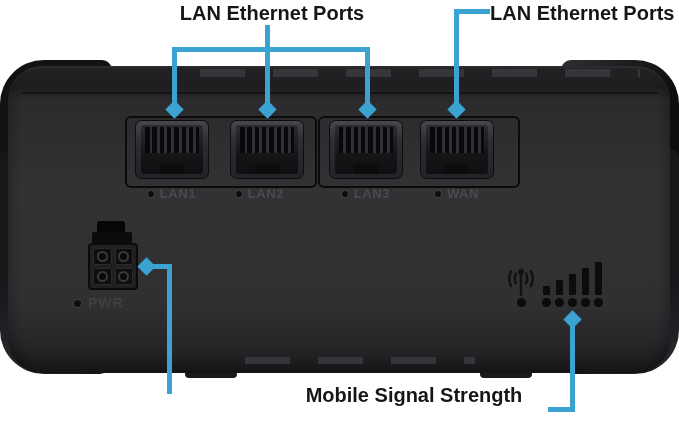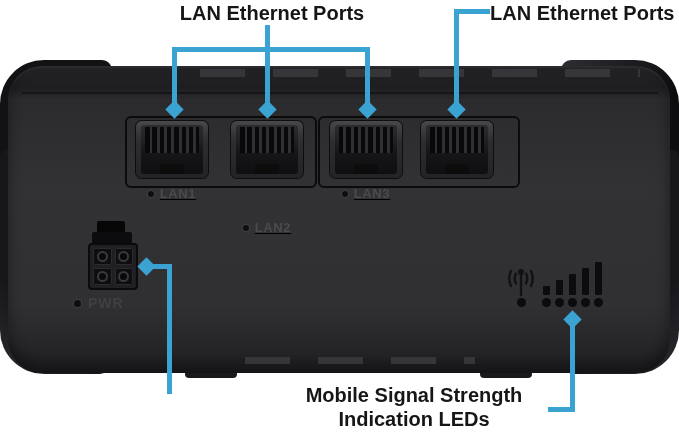--- a/index.html
+++ b/index.html
@@ -32,21 +32,21 @@
   
   .port-group{position:absolute;top:116px;height:68px;border:2px solid #0B0B0C;border-radius:6px;}
   .port{position:absolute;top:121px;width:72px;height:57px;border-radius:6px;
         background:linear-gradient(180deg,#48484c,#2e2e32 35%,#232327);
         box-shadow:0 0 0 1px #0d0d0e;padding:0;}
   .port-inner{position:absolute;left:5px;right:5px;top:4px;bottom:4px;border-radius:3px;
         background:linear-gradient(180deg,#2d2d30,#151517 60%,#0f0f11);overflow:hidden;}
   .port-pins{position:absolute;left:4px;right:4px;top:2px;height:26px;
         background:repeating-linear-gradient(90deg,#08080A 0 4.5px,#303034 4.5px 7.3px);}
   .port-latch{position:absolute;left:50%;margin-left:-12px;bottom:0;width:24px;height:10px;background:#0a0a0b;opacity:.65;border-radius:2px 2px 0 0;}
-  .port-caption{position:absolute;top:186px;width:84px;display:flex;align-items:center;justify-content:center;gap:6px;text-decoration:underline;}
+  .port-caption{position:absolute;top:186px;width:84px;display:flex;align-items:center;justify-content:center;gap:6px;}
   .led-dot{width:6px;height:6px;border-radius:50%;background:#0E0E10;box-shadow:0 0 0 1px rgba(90,90,95,.35);}
   .port-caption span{font-size:13px;font-weight:bold;letter-spacing:.6px;color:var(--port-label);}
   
   .pwr-tab-top{position:absolute;left:97px;top:221px;width:28px;height:13px;background:#060607;border-radius:2px;}
   .pwr-tab{position:absolute;left:92px;top:232px;width:40px;height:14px;background:#0C0C0E;border-radius:2px;}
   .pwr-conn{position:absolute;left:88px;top:243px;width:50px;height:47px;background:#202023;border:2px solid #0B0B0C;border-radius:4px;
         display:grid;grid-template-columns:1fr 1fr;grid-template-rows:1fr 1fr;gap:3px;padding:3px;box-sizing:border-box;}
   .pwr-pin{background:#0E0E10;border-radius:2px;box-shadow:inset 0 0 0 1px #2b2b2e;display:flex;align-items:center;justify-content:center;}
   .pwr-pin i{display:block;width:7px;height:7px;border-radius:50%;border:2px solid #3a3a3e;background:#0a0a0b;}
   .pwr-caption{position:absolute;left:74px;top:295px;display:flex;align-items:center;gap:7px;}
@@ -106,27 +106,31 @@
     <div class="port-inner">
       <div class="port-pins"></div>
       <div class="port-latch"></div>
     </div>
   </div>
 
   <div class="port-caption" style="left:130px;">
     <i class="led-dot"></i>
     <span>LAN1</span>
   </div>
-  <div class="port-caption" style="left:225px;margin-top:34px;">
+  <div class="port-caption" style="left:218px;">
     <i class="led-dot"></i>
     <span>LAN2</span>
   </div>
   <div class="port-caption" style="left:324px;text-align:center;">
     <i class="led-dot"></i>
     <span>LAN3</span>
+  </div>
+  <div class="port-caption" style="left:415px;">
+    <i class="led-dot"></i>
+    <span>WAN</span>
   </div>
 
   <div class="pwr-tab-top"></div>
   <div class="pwr-tab"></div>
   <div class="pwr-conn">
     <div class="pwr-pin">
         <i></i>
       </div>
     <div class="pwr-pin">
         <i></i>
@@ -182,16 +186,15 @@
 
   <div class="diamond" style="left:140px;top:260px;"></div>
   <div class="line" style="left:150px;top:264px;width:22px;height:5px;"></div>
   <div class="line" style="left:167px;top:264px;width:5px;height:130px;"></div>
 
   <div class="diamond" style="left:566px;top:313px;"></div>
   <div class="line" style="left:570px;top:323px;width:5px;height:89px;"></div>
   <div class="line" style="left:548px;top:407px;width:27px;height:5px;"></div>
   <div class="callout-label centered" style="left:292px;top:383px;width:244px;">
     <div>Mobile Signal Strength</div>
-    <div>Indication LEDs</div>
   </div>
 
 </div>
 
 </body></html>

